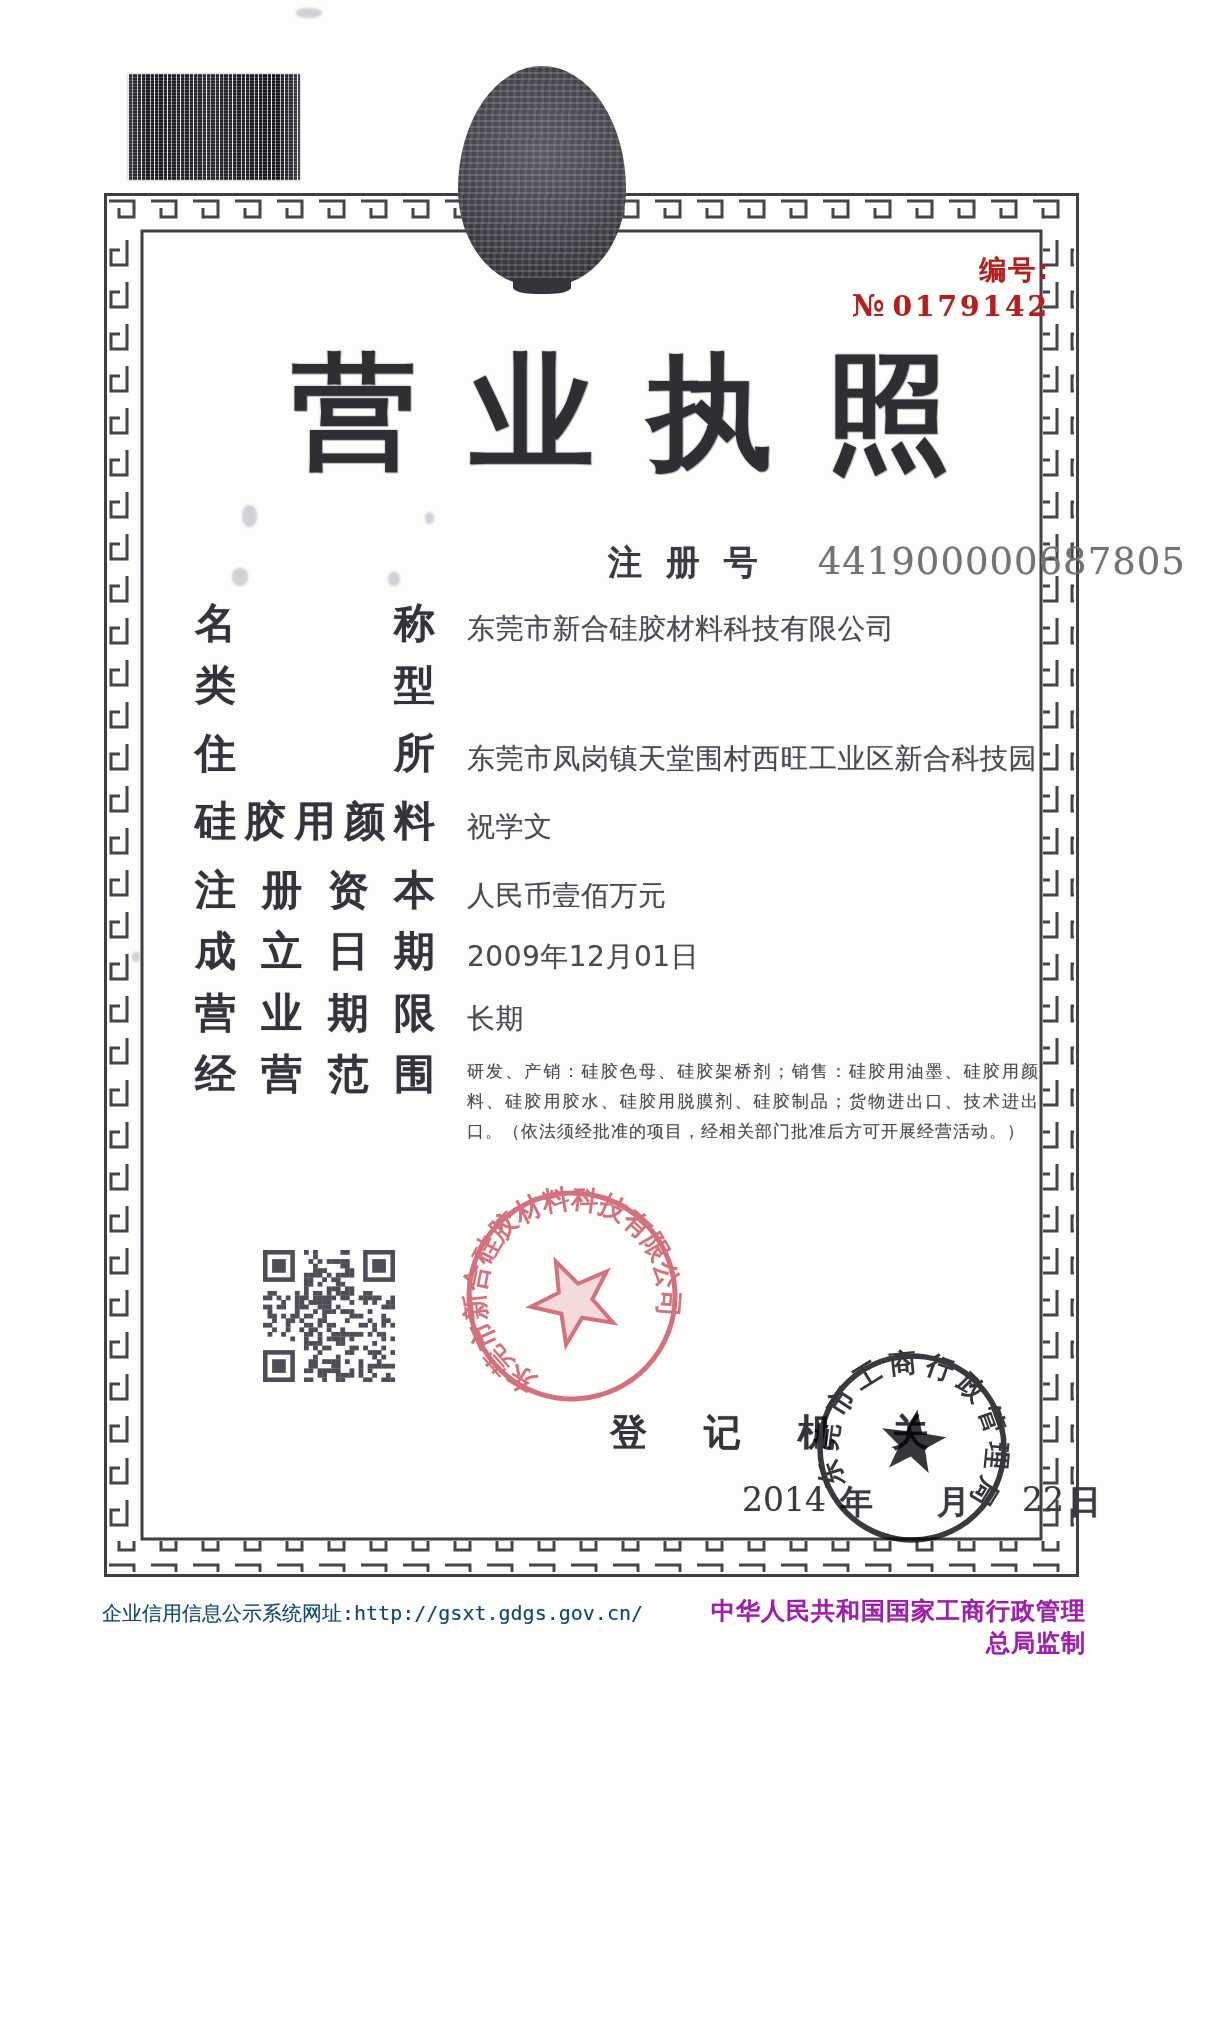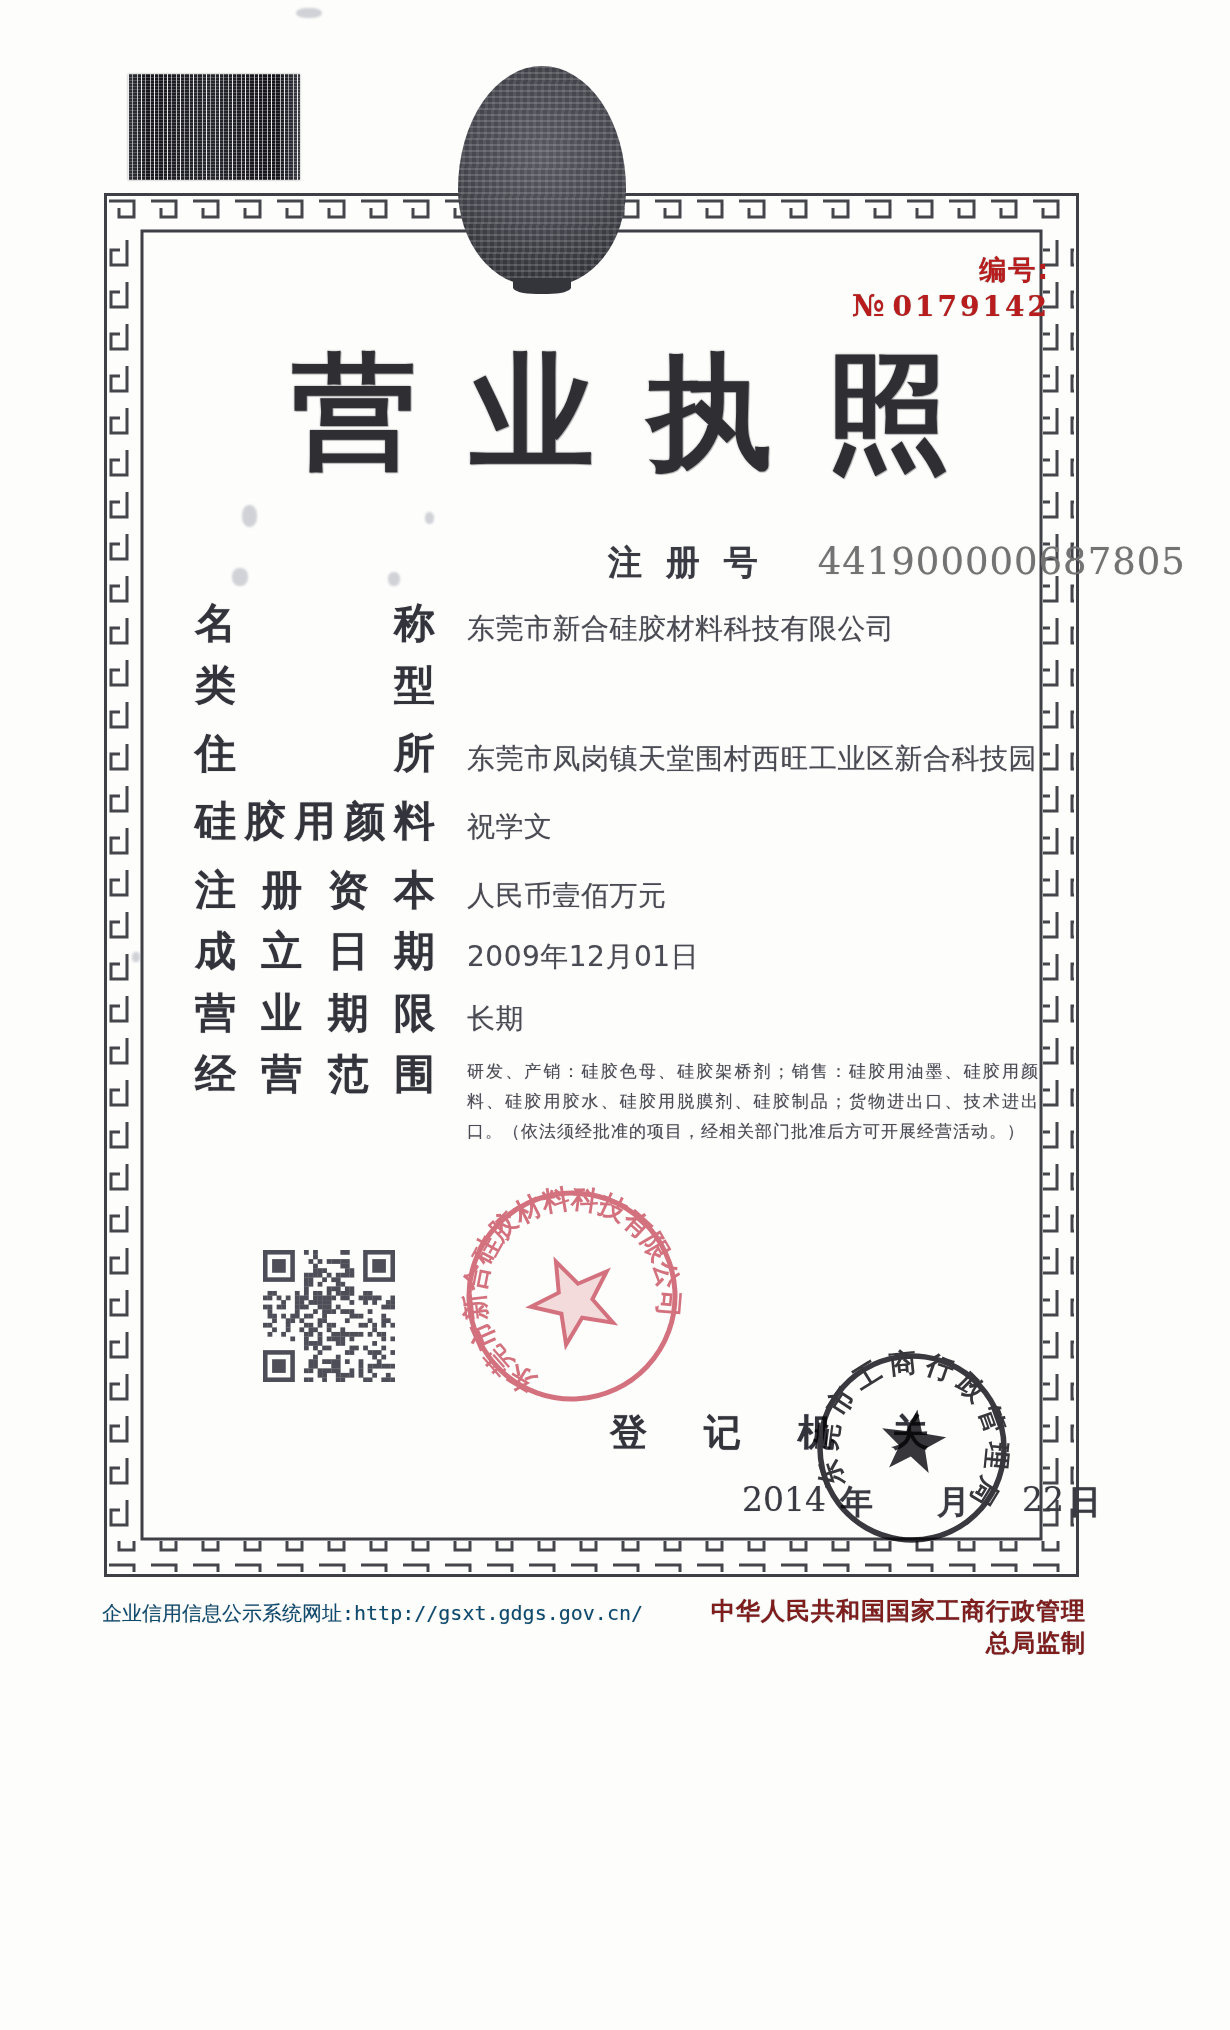--- a/index.html
+++ b/index.html
@@ -93,21 +93,21 @@
   .dateline .g3{margin-left:52px;}
   .dateline .g4{margin-left:4px;}
   
   .footer-left{
     position:absolute;left:102px;top:1600px;z-index:2;
     font-family:"DejaVu Sans Mono",monospace;font-size:20px;color:#0c4a6e;
     text-shadow:0 0 1px rgba(60,60,70,.35);
   }
   .footer-right{
     position:absolute;left:706px;top:1595px;width:380px;z-index:2;text-align:right;
-    font-size:24px;font-weight:600;color:#7f1d1d;letter-spacing:1px;
+    font-size:24px;font-weight:600;color:#a21caf;letter-spacing:1px;
     text-shadow:0 0 1px rgba(40,40,50,.45);
   }
   
   .smudge{position:absolute;background:rgba(115,120,138,.32);border-radius:45%;filter:blur(1px);z-index:2;}
 </style>
 </head>
 <body>
 
 <div class="page">
 

